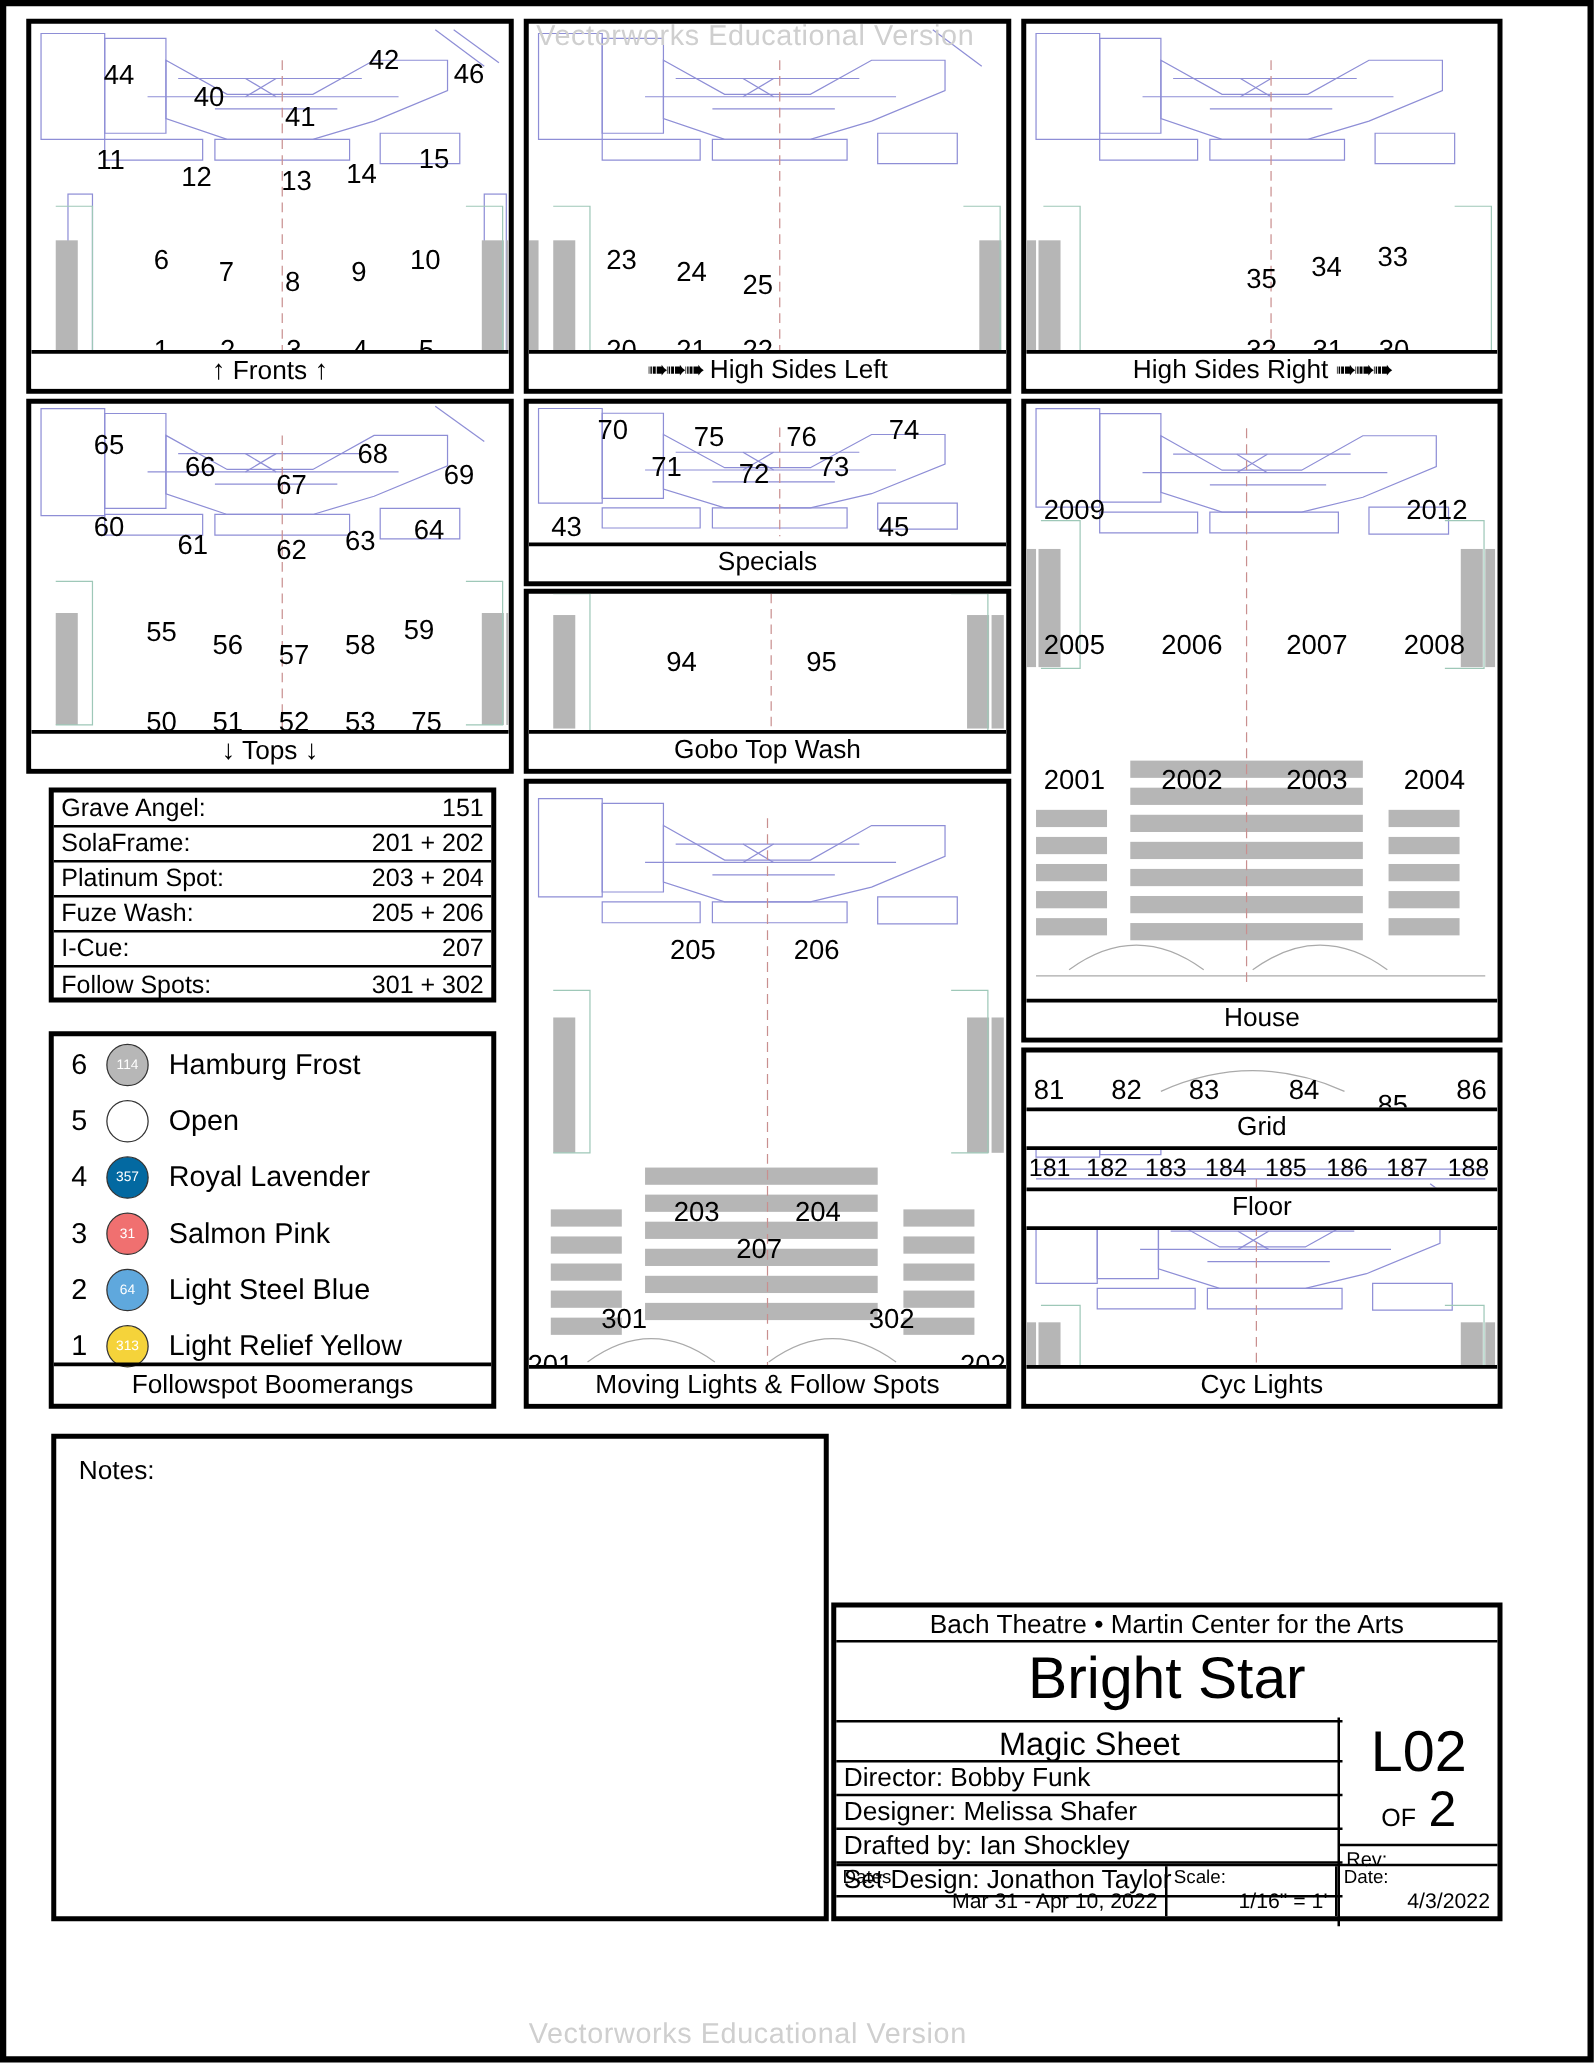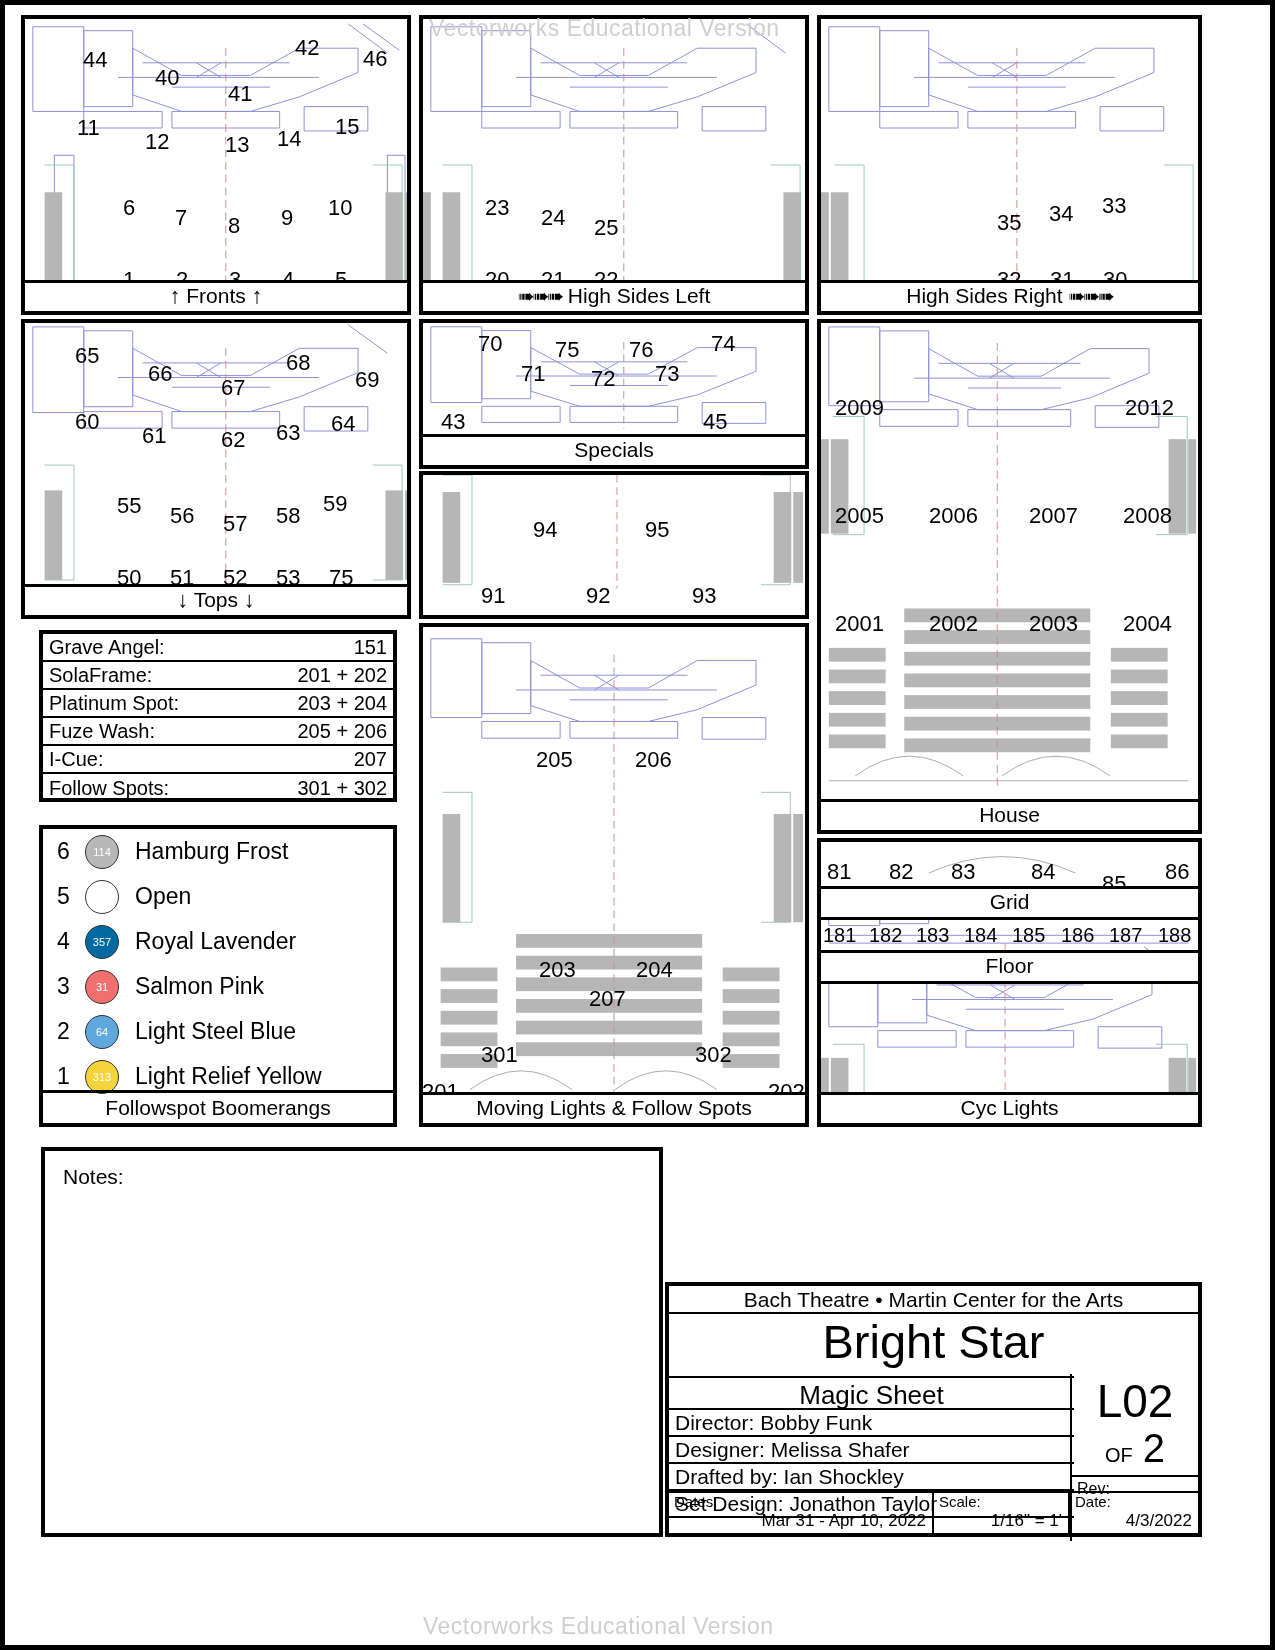--- a/index.html
+++ b/index.html
@@ -492,20 +492,23 @@
           <path d="M20 0 L50 0 L50 116 L20 116"></path>
           <path d="M345 0 L375 0 L375 116 L345 116"></path>
         </g>
       </svg>
     </div>
     <div class="num" style="left:110px; top:42px; font-size:22px;">94</div>
     <div class="num" style="left:222px; top:42px; font-size:22px;">95</div>
     <div class="num" style="left:58px;  top:108px; font-size:22px;">91</div>
     <div class="num" style="left:163px; top:108px; font-size:22px;">92</div>
     <div class="num" style="left:269px; top:108px; font-size:22px;">93</div>
+    <div class="label-bar">
+      <span>Gobo Top Wash</span>
+    </div>
   </div>
 
   <div class="panel" style="left:812px; top:314px; width:385px; height:515px;">
     <div class="plan">
       <svg viewBox="0 0 385 515" preserveAspectRatio="none">
         <g stroke="#8e8ed6" fill="none" stroke-width="1">
           <path d="M8 4 L60 4 L60 84 L8 84 Z"></path>
           <path d="M60 8 L110 8 L110 80 L60 80 Z"></path>
           <path d="M110 26 L160 54 L225 54 L275 26 L335 26 L335 51 L275 76 L225 88 L160 88 L110 72 Z"></path>
           <path d="M120 41 L265 41"></path>

